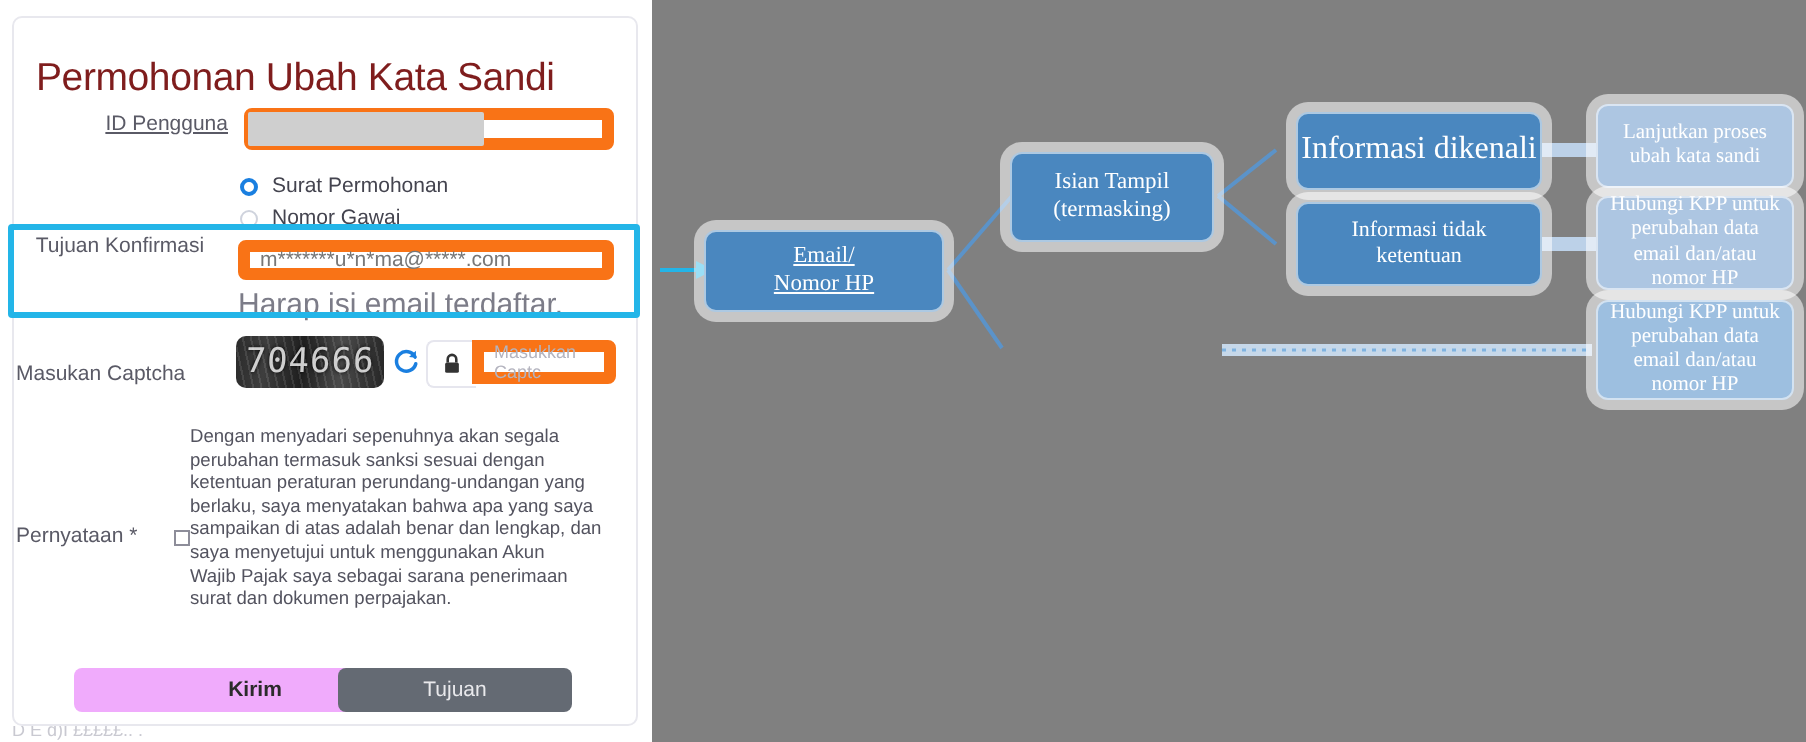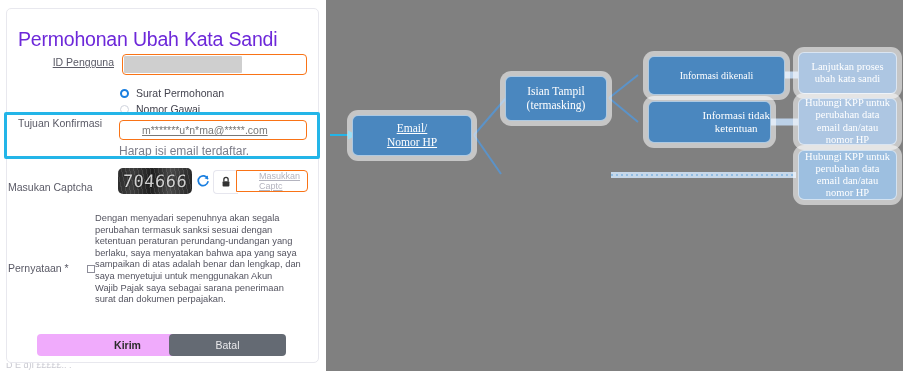--- a/index.html
+++ b/index.html
@@ -19,33 +19,33 @@
   }
   #form-card{
     position:absolute;left:6px;top:8px;width:313px;height:355px;
     background:#ffffff;
     border:1px solid #e8e8ee;
     border-radius:5px;
     box-sizing:border-box;
   }
   #form-title{
     position:absolute;left:18px;top:28px;width:290px;
-    font-size:19.5px;color:#6d28d9;letter-spacing:-0.2px;
+    font-size:19.5px;color:#7f1d1d;letter-spacing:-0.2px;
     white-space:nowrap;
   }
   .flabel{
     font-size:10.5px;color:#5a5a66;
     text-align:right;
     line-height:1.2;
   }
   .finput{
-    border:1px solid #f97316;border-radius:4px;
+    border:6px solid #f97316;border-radius:4px;
     background:#ffffff;box-sizing:border-box;
     font-size:10.5px;color:#777;
-    display:flex;align-items:center;padding-left:22px;text-decoration:underline;
+    display:flex;align-items:center;padding-left:5px;
   }
 
   
   #lbl-id{position:absolute;left:10px;top:56px;width:104px;text-decoration:underline;}
   #inp-id{position:absolute;left:122px;top:54px;width:185px;height:21px;}
   #id-redact{
     position:absolute;left:124px;top:56px;width:118px;height:17px;
     background:#cfcfcf;border-radius:1px;
   }
 
@@ -66,21 +66,21 @@
   #highlight-box{
     position:absolute;left:4px;top:112px;width:316px;height:47px;
     border:3px solid #23b5e8;border-radius:2px;box-sizing:border-box;
     pointer-events:none;
   }
 
   #lbl-tujuan{position:absolute;left:6px;top:117px;width:108px;text-align:center;}
   #inp-tujuan{position:absolute;left:119px;top:120px;width:188px;height:20px;}
   #tujuan-hint{
     position:absolute;left:119px;top:144px;width:200px;
-    font-size:12px;color:#7c7c88;
+    font-size:15px;color:#7c7c88;
   }
 
   
   #lbl-captcha{position:absolute;left:8px;top:181px;width:106px;text-align:left;}
   #captcha-img{
     position:absolute;left:118px;top:168px;width:74px;height:26px;
     border-radius:5px;
     background:linear-gradient(95deg,#2b2b2b 0%,#3e3e3e 20%,#1f1f1f 45%,#4a4a4a 70%,#262626 100%);
     overflow:hidden;
   }
@@ -222,21 +222,21 @@
     <span class="ind">perubahan termasuk sanksi sesuai dengan</span>
     <span class="ind">ketentuan peraturan perundang-undangan yang</span>
     <span class="ind">berlaku, saya menyatakan bahwa apa yang saya</span>
     <span class="ind">sampaikan di atas adalah benar dan lengkap, dan</span>
     <span class="ind">saya menyetujui untuk menggunakan Akun</span>
     <span class="ind">Wajib Pajak saya sebagai sarana penerimaan</span>
     <span class="ind">surat dan dokumen perpajakan.</span>
   </div>
 
   <div id="btn-kirim">Kirim</div>
-  <div id="btn-batal">Batal</div>
+  <div id="btn-batal">Tujuan</div>
 
   <div id="bottom-cut">
     <span>D                 E       d)I  £££££..  .</span>
   </div>
 </div>
 
 <div id="flow">
 
   <svg id="edges" aria-hidden="true">
 
@@ -267,25 +267,25 @@
   </div>
 
   <div class="node blue" style="left:179px;top:76px;width:102px;height:45px;font-size:11.5px;">
     <div>
       <div>Isian Tampil</div>
       <div>(termasking)</div>
     </div>
   </div>
 
 
-  <div class="node blue" style="left:322px;top:56px;width:137px;height:39px;font-size:10px;">
+  <div class="node blue" style="left:322px;top:56px;width:123px;height:39px;font-size:16px;">
     <div>Informasi dikenali</div>
   </div>
 
-  <div class="node blue" style="left:322px;top:101px;width:123px;height:42px;font-size:11px;justify-content:flex-end;">
+  <div class="node blue" style="left:322px;top:101px;width:123px;height:42px;font-size:11px;">
     <div>
       <div>Informasi tidak</div>
       <div>ketentuan</div>
     </div>
   </div>
 
   <div class="node pale" style="left:472px;top:52px;width:99px;height:42px;font-size:10.5px;">
     <div>
       <div>Lanjutkan proses</div>
       <div>ubah kata sandi</div>

